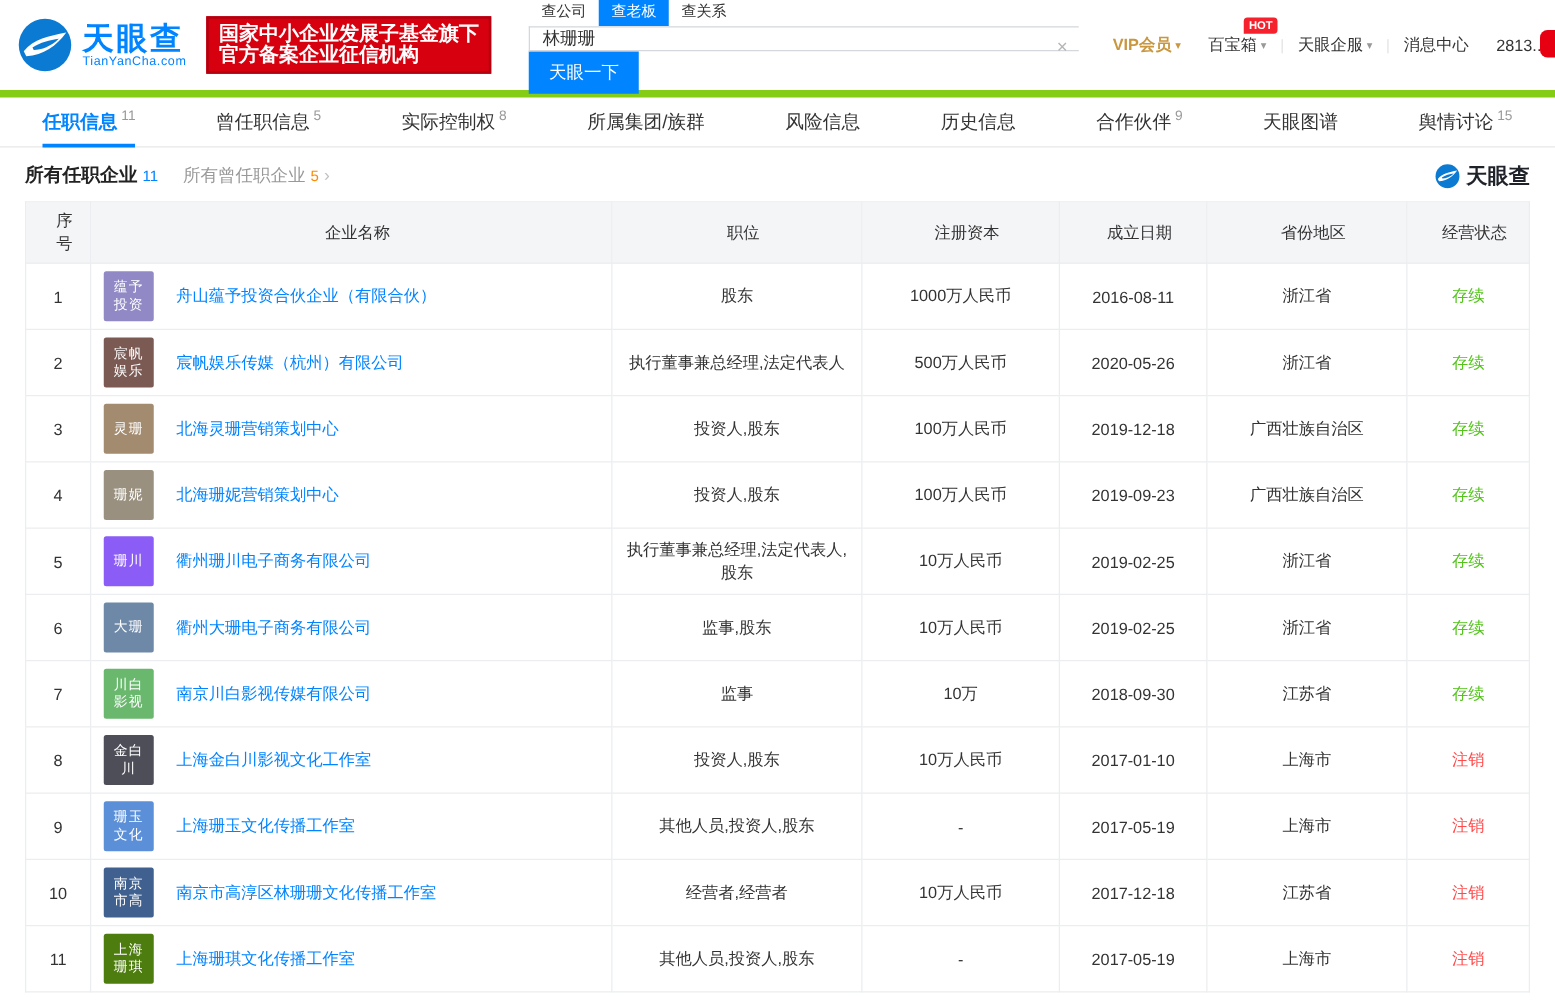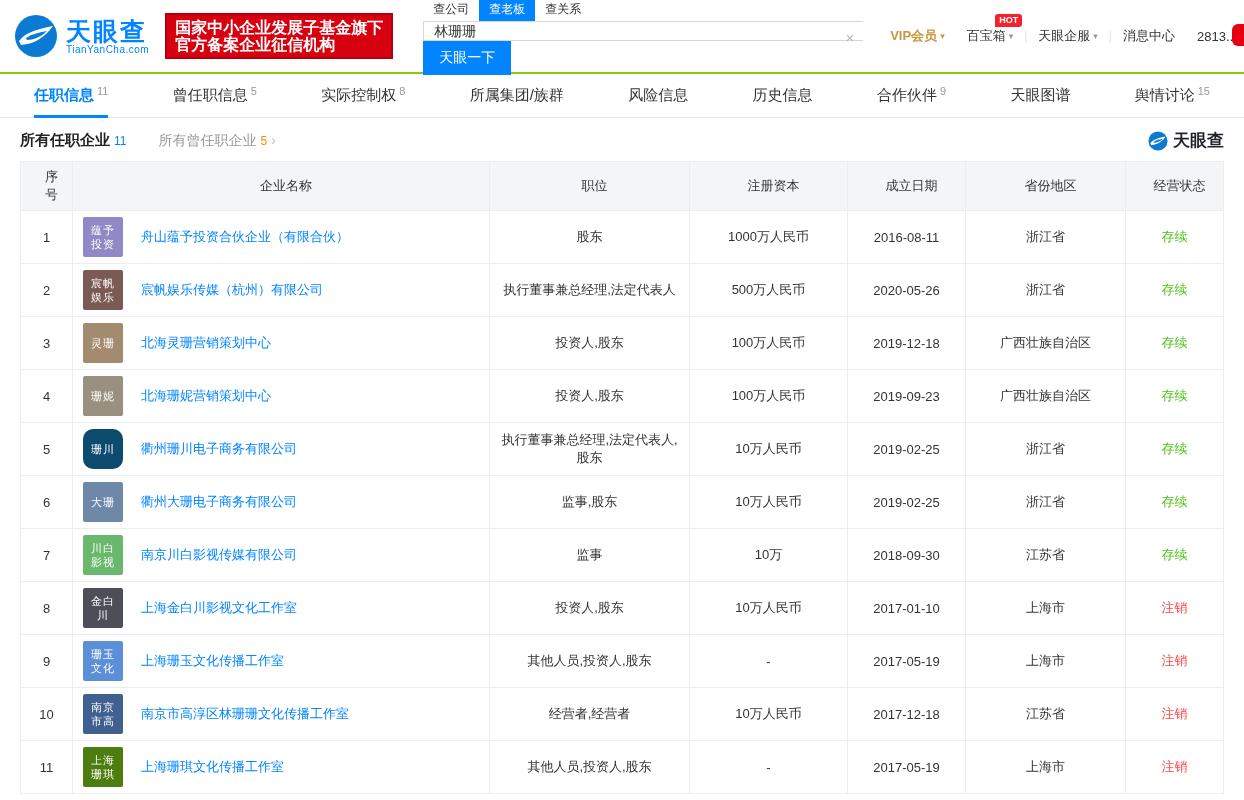--- a/index.html
+++ b/index.html
@@ -26,28 +26,28 @@
   .search-btn { width:88px; height:34px; background:#0084ff; color:#fff; border:none; font-size:14px; cursor:pointer; font-family:inherit; }
   .top-menu { margin-left:auto; display:flex; align-items:center; font-size:13px; color:#333; white-space:nowrap; }
   .menu-item { padding:0 11px; position:relative; cursor:pointer; display:inline-flex; align-items:center; }
   .menu-item.vip { color:#c8973f; font-weight:bold; }
   .caret { font-size:9px; color:#999; margin-left:3px; }
   .menu-item.vip .caret { color:#c8973f; }
   .menu-sep { color:#e3e3e3; font-size:12px; }
   .hot-badge { position:absolute; top:-13px; right:2px; background:#f5222d; color:#fff; font-size:9px; line-height:11px; padding:1px 4px; border-radius:3px 3px 3px 0; font-weight:bold; }
   .corner-badge { position:absolute; top:24px; right:0; width:12px; height:22px; background:#e60012; border-radius:6px 0 0 6px; }
   
-  .nav-tabs { display:flex; justify-content:space-between; align-items:stretch; padding:0 34px; height:46px; border-top:2px solid #84cc16; border-bottom:1px solid #e8e8e8; }
+  .nav-tabs { display:flex; justify-content:space-between; align-items:stretch; padding:0 34px; height:46px; border-top:6px solid #84cc16; border-bottom:1px solid #e8e8e8; }
   .nav-tab { font-size:15px; color:#333; cursor:pointer; position:relative; display:flex; align-items:center; }
   .nav-tab .count { font-size:11px; color:#999; margin-left:3px; transform:translateY(-5px); font-weight:normal; }
   .nav-tab.active { color:#0084ff; font-weight:bold; }
   .nav-tab.active::after { content:""; position:absolute; left:0; right:0; bottom:-1px; height:3px; background:#0084ff; }
   
   .section-head { display:flex; align-items:center; justify-content:space-between; padding:11px 20px 9px; }
-  .sec-left { display:flex; align-items:baseline;gap:12px; }
+  .sec-left { display:flex; align-items:baseline; }
   .sec-title { font-size:15px; font-weight:bold; color:#222; cursor:default; }
   .sec-count-blue { color:#0084ff; font-size:12px; margin-left:4px; font-weight:normal; }
   .sec-secondary { color:#999; font-size:14px; margin-left:20px; cursor:pointer; }
   .sec-count-orange { color:#ff8a00; font-size:12px; margin-left:4px; }
   .sec-chev { margin-left:4px; color:#c0c0c0; font-size:14px; }
   .watermark { display:flex; align-items:center; gap:5px; font-size:17px; font-weight:bold; color:#1f2329; }
   
   table { width:calc(100% - 40px); margin:0 20px; border-collapse:collapse; table-layout:fixed; }
   th,td { border:1px solid #ebedf0; font-size:13px; color:#333; text-align:center; padding:6px 8px; }
   thead th { background:#f4f5f7; font-weight:normal; height:40px; color:#333;padding-left:18px; }
@@ -260,21 +260,21 @@
     <td>100万人民币</td>
     <td>2019-09-23</td>
     <td>广西壮族自治区</td>
     <td style="color: rgb(82, 196, 26);">存续</td>
   </tr>
 
   <tr class="company-row">
     <td class="col-index">5</td>
     <td class="col-company">
       <div class="company-cell">
-        <span class="company-icon" style="background: #0c4a6e; border-radius: 10px;">
+        <span class="company-icon" style="background: #8b5cf6;">
                 <span>珊川</span>
               </span>
         <a class="company-link" href="javascript:void(0)">衢州珊川电子商务有限公司</a>
       </div>
     </td>
     <td>执行董事兼总经理,法定代表人,股东</td>
     <td>10万人民币</td>
     <td>2019-02-25</td>
     <td>浙江省</td>
     <td style="color: rgb(82, 196, 26);">存续</td>

